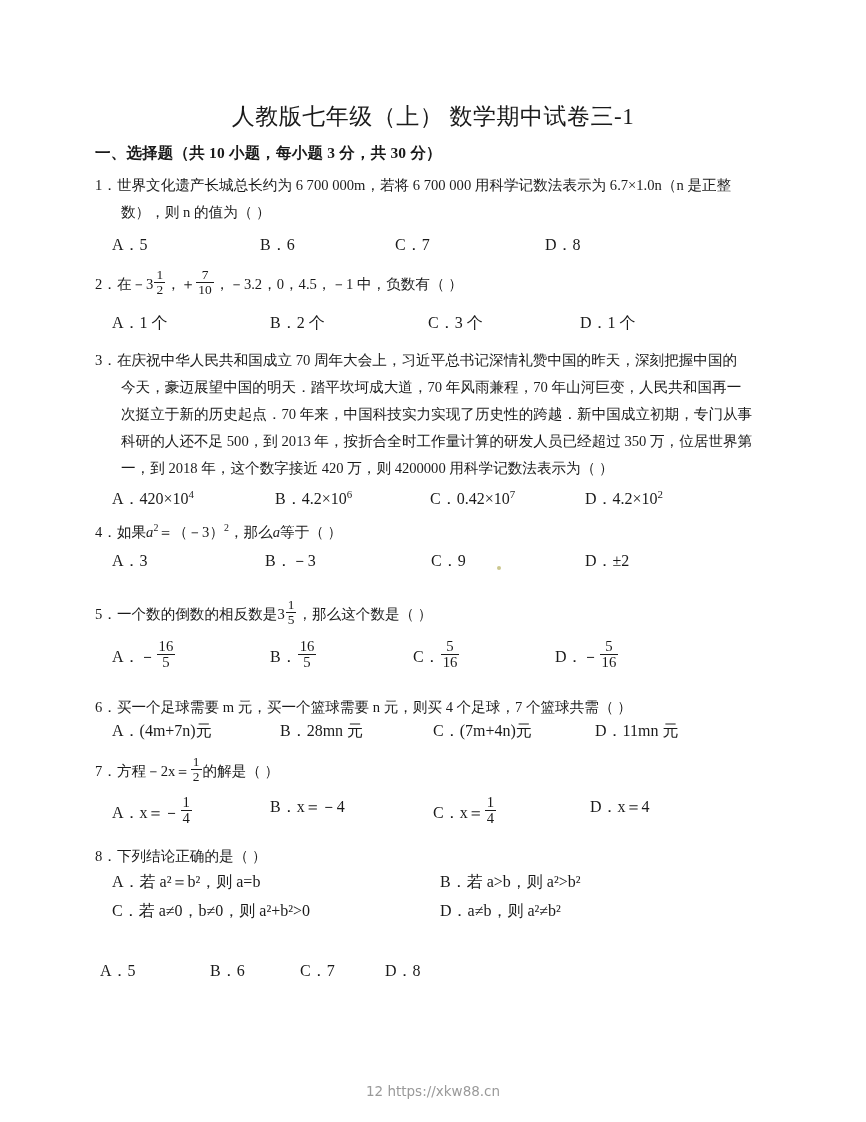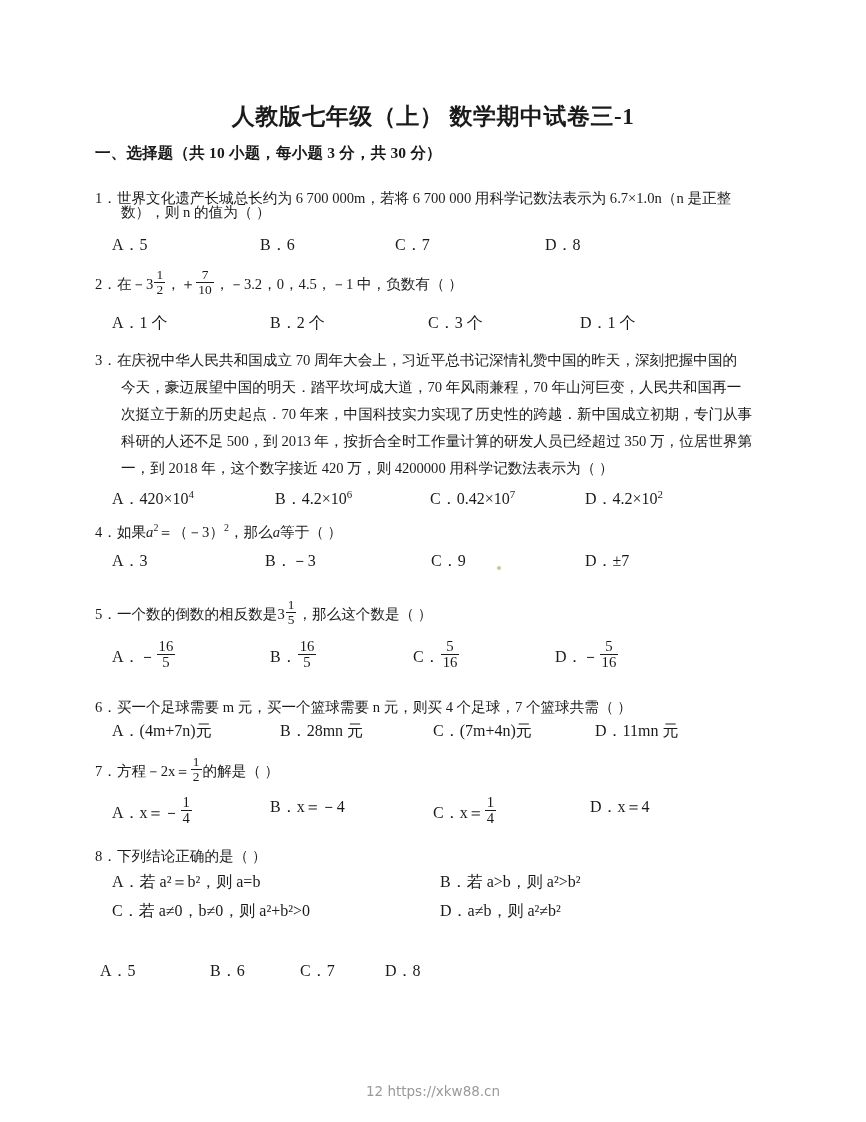--- a/index.html
+++ b/index.html
@@ -21,21 +21,21 @@
     width: 866px;
     height: 1122px;
     background: #fff;
   }
   .doc-title {
     position: absolute;
     left: 0; top: 101px;
     width: 866px;
     text-align: center;
     font-size: 23px;
-    font-weight: bold;
+    font-weight: normal;
     letter-spacing: 0.5px;
     font-family: "Liberation Serif", "DejaVu Serif", serif;
   }
   .section-head {
     position: absolute;
     left: 95px; top: 143px;
     font-size: 15.5px;
     font-weight: bold;
     letter-spacing: 0.2px;
   }
@@ -119,21 +119,21 @@
 </style>
 </head>
 <body>
 
 <div class="page">
 
   <div class="doc-title">人教版七年级（上） 数学期中试卷三-1</div>
 
   <div class="section-head">一、选择题（共 10 小题，每小题 3 分，共 30 分）</div>
 
-  <div class="q qbody" style="top:185px;">
+  <div class="q qbody" style="top:172px;">
     <span class="qnum">1．</span><span class="stem">世界文化遗产长城总长约为 6 700 000m，若将 6 700 000 用科学记数法表示为 6.7×1.0n（n 是正整</span>
   </div>
   <div class="q" style="top:199px; left:121px;">
     <span>数），则 n 的值为（    ）</span>
   </div>
   <div class="opts" style="top:235px;">
     <span class="opt o1">A．5</span>
     <span class="opt o2">B．6</span>
     <span class="opt o3">C．7</span>
     <span class="opt o4">D．8</span>
@@ -171,21 +171,21 @@
     <span class="opt" style="left:490px;">D．<span>4.2×10</span><sup>2</sup></span>
   </div>
 
   <div class="q" style="top:519px;">
     <span>4．</span><span>如果</span><span class="ital">a</span><sup>2</sup><span>＝（－3）</span><sup>2</sup><span>，那么</span><span class="ital">a</span><span>等于（    ）</span>
   </div>
   <div class="opts" style="top:551px;">
     <span class="opt o1">A．3</span>
     <span class="opt" style="left:170px;">B．－3</span>
     <span class="opt" style="left:336px;">C．9</span>
-    <span class="opt" style="left:490px;">D．±7</span>
+    <span class="opt" style="left:490px;">D．±2</span>
   </div>
   <div class="speck"></div>
 
   <div class="q" style="top:600px;">
     <span>5．</span><span>一个数的倒数的相反数是3</span><span class="frac"><span class="num">1</span><span class="den">5</span></span><span>，那么这个数是（    ）</span>
   </div>
   <div class="opts" style="top:641px; height:42px;">
     <span class="opt o1"><span>A．</span><span>－</span><span class="frac"><span class="num">16</span><span class="den">5</span></span></span>
     <span class="opt" style="left:175px;"><span>B．</span><span></span><span class="frac"><span class="num">16</span><span class="den">5</span></span></span>
     <span class="opt" style="left:318px;"><span>C．</span><span></span><span class="frac"><span class="num">5</span><span class="den">16</span></span></span>

